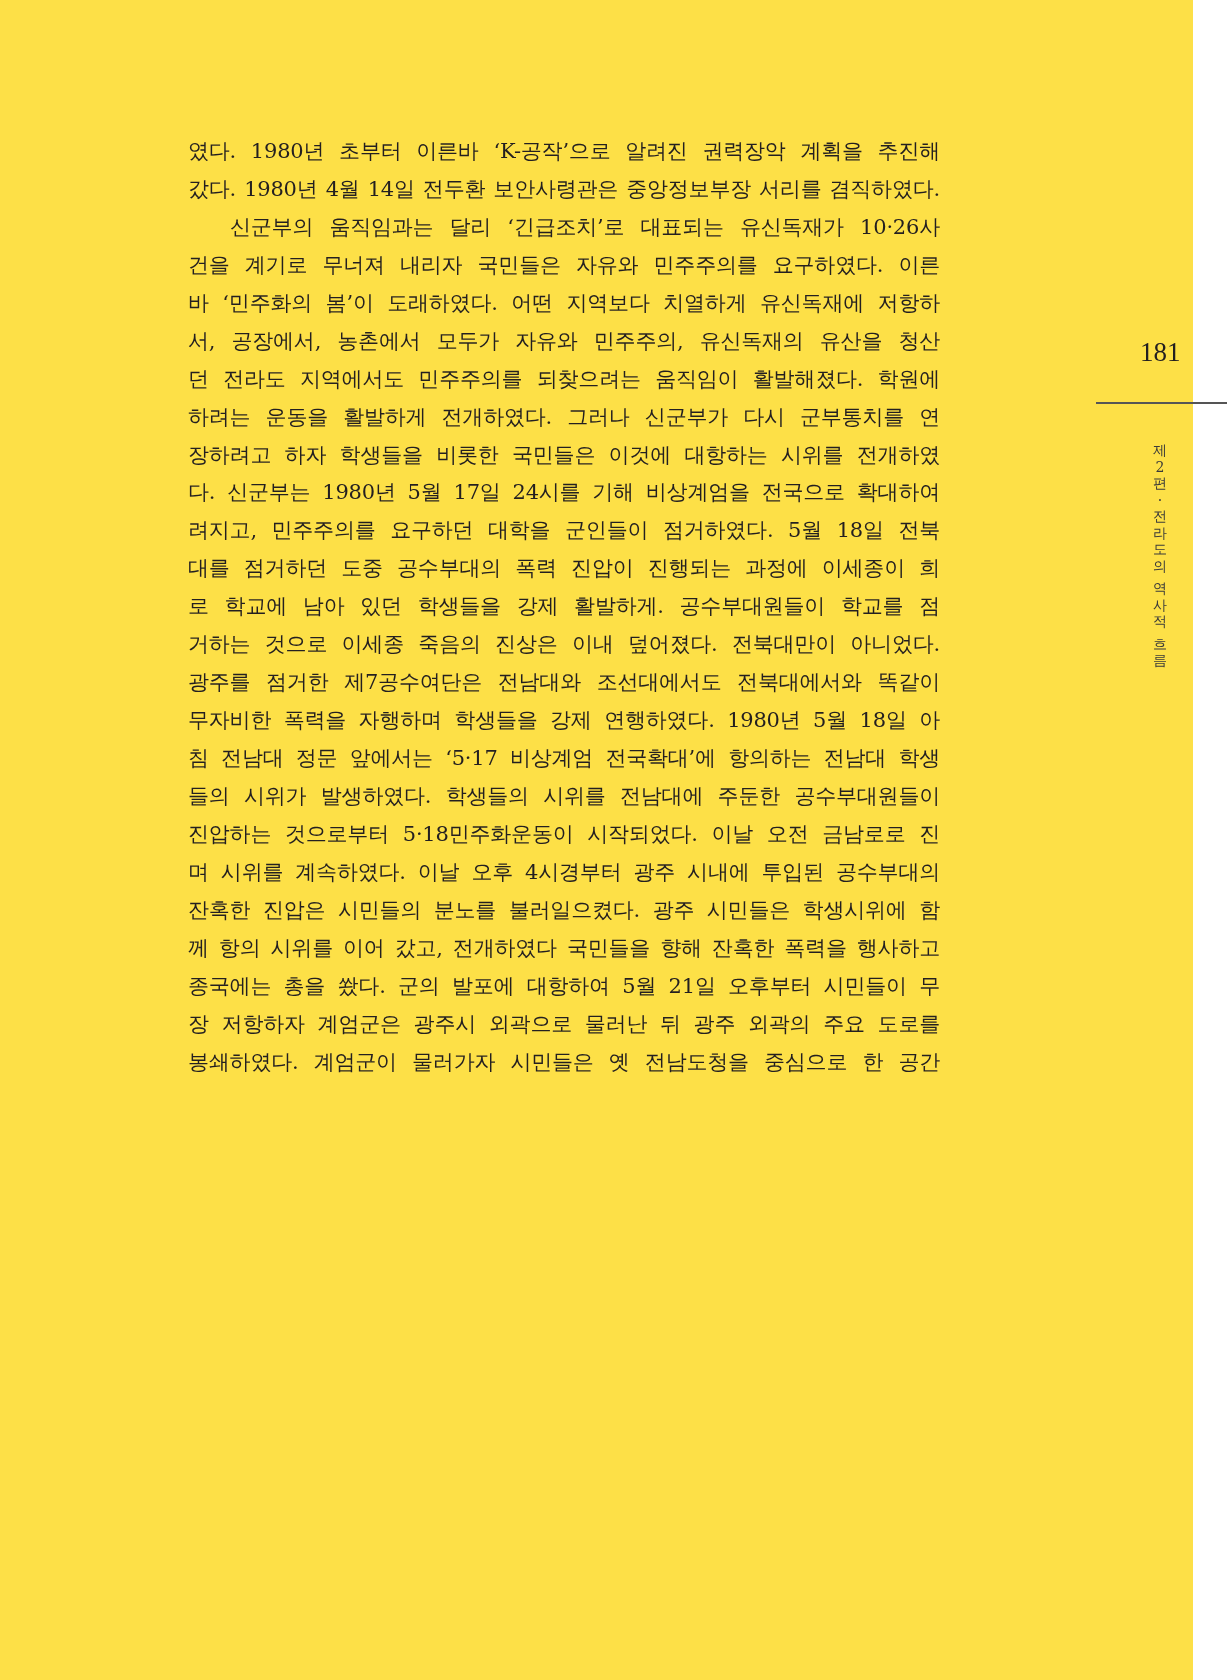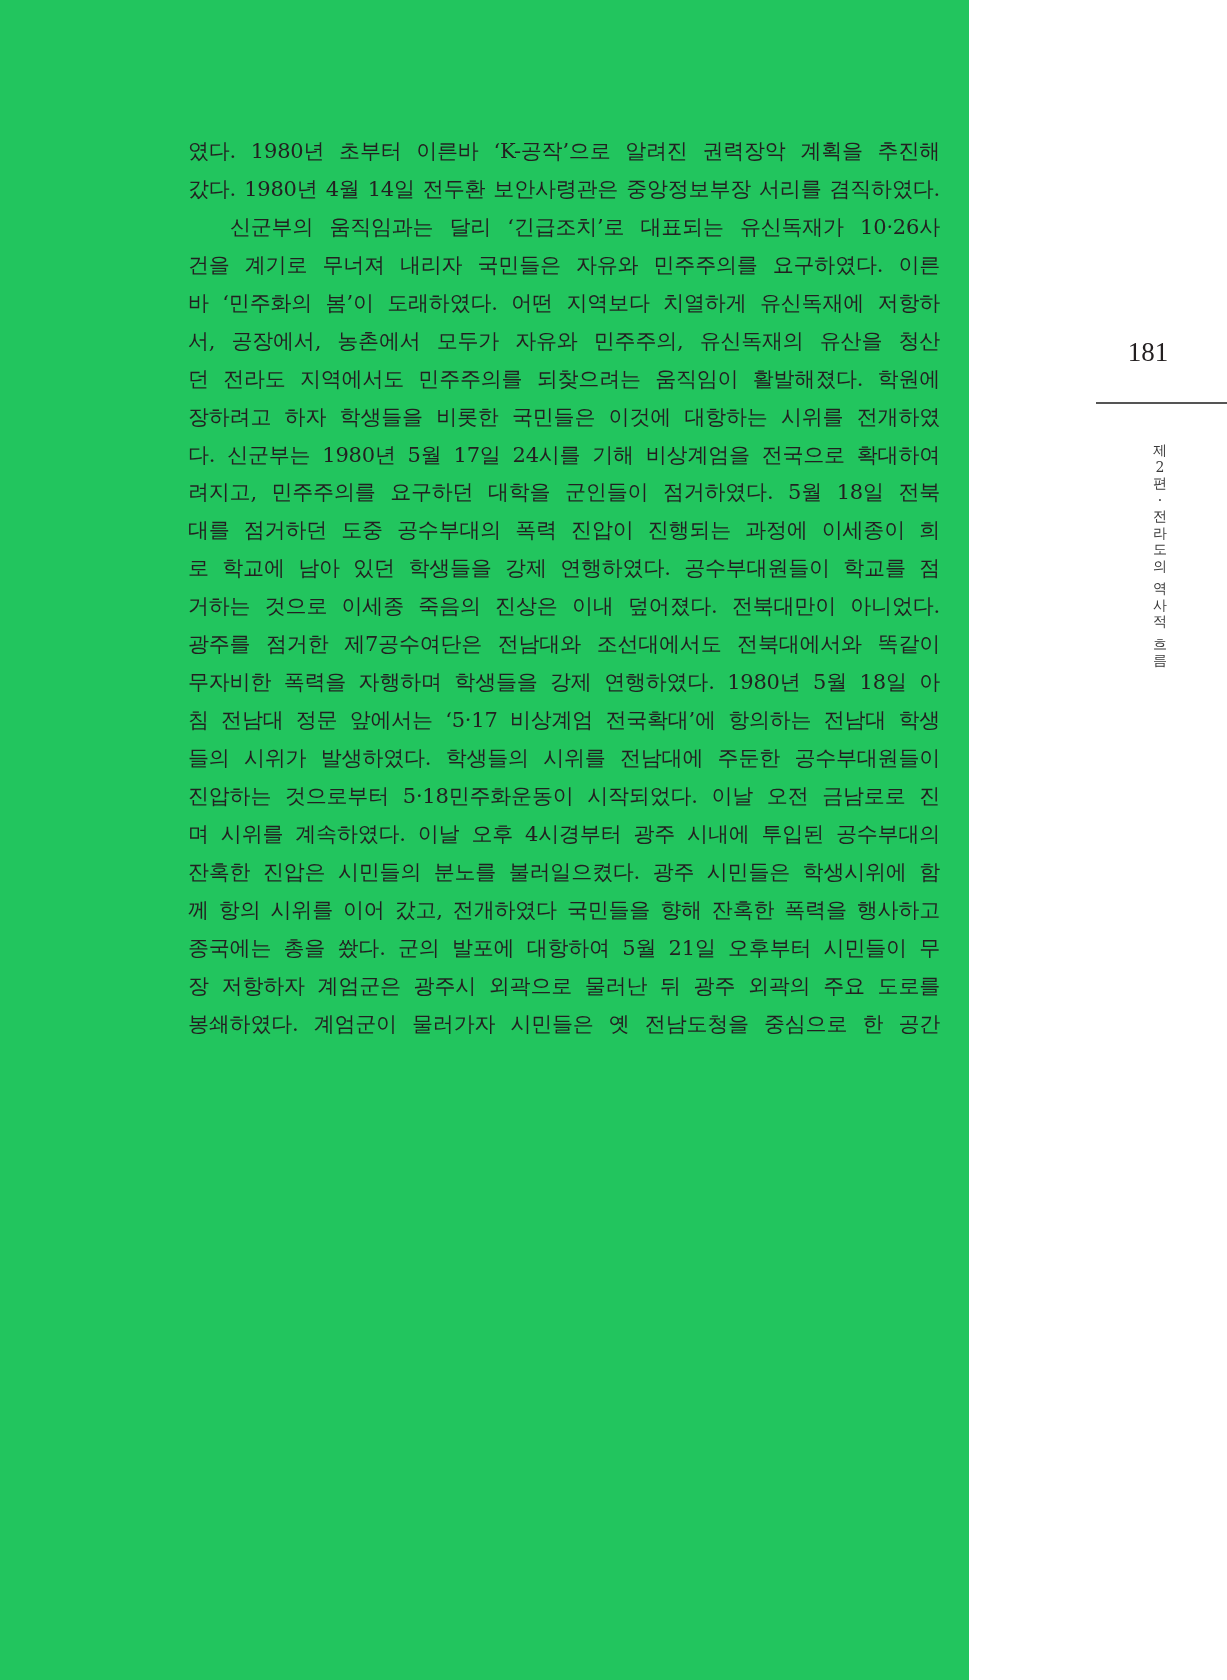--- a/index.html
+++ b/index.html
@@ -11,23 +11,23 @@
     width: 1227px;
     height: 1680px;
     position: relative;
     overflow: hidden;
     font-family: "DejaVu Serif", "Liberation Serif", serif;
     color: #231f20;
   }
   .page {
     position: absolute;
     left: 0; top: 0;
-    width: 969px;
+    width: 1193px;
     height: 1680px;
-    background: #22c55e;
+    background: #fde047;
   }
   .body-text {
     position: absolute;
     left: 188px;
     top: 133px;
     width: 752px;
   }
   .line {
     display: block;
     height: 37.94px;
@@ -39,24 +39,23 @@
     letter-spacing: -0.2px;
   }
   .line.last {
     text-align-last: justify;
   }
   .line.indent {
     padding-left: 42px;
   }
   .page-number {
     position: absolute;
-    left: 1106px;
+    left: 1140px;
     top: 337px;
     width: 84px;
-    text-align: center;
     font-family: "Liberation Serif", "DejaVu Serif", serif;
     font-size: 27px;
     color: #231f20;
     line-height: 30px;
   }
   .margin-rule {
     position: absolute;
     left: 1096px;
     top: 402px;
     width: 131px;
@@ -87,25 +86,26 @@
 <div class="page">
 
   <div class="body-text">
     <span class="line">였다. 1980년 초부터 이른바 ‘K-공작’으로 알려진 권력장악 계획을 추진해</span>
     <span class="line">갔다. 1980년 4월 14일 전두환 보안사령관은 중앙정보부장 서리를 겸직하였다.</span>
     <span class="line indent">신군부의 움직임과는 달리 ‘긴급조치’로 대표되는 유신독재가 10·26사</span>
     <span class="line">건을 계기로 무너져 내리자 국민들은 자유와 민주주의를 요구하였다. 이른</span>
     <span class="line">바 ‘민주화의 봄’이 도래하였다. 어떤 지역보다 치열하게 유신독재에 저항하</span>
     <span class="line">서, 공장에서, 농촌에서 모두가 자유와 민주주의, 유신독재의 유산을 청산</span>
     <span class="line">던 전라도 지역에서도 민주주의를 되찾으려는 움직임이 활발해졌다. 학원에</span>
+    <span class="line">하려는 운동을 활발하게 전개하였다. 그러나 신군부가 다시 군부통치를 연</span>
     <span class="line">장하려고 하자 학생들을 비롯한 국민들은 이것에 대항하는 시위를 전개하였</span>
     <span class="line">다. 신군부는 1980년 5월 17일 24시를 기해 비상계엄을 전국으로 확대하여</span>
     <span class="line">려지고, 민주주의를 요구하던 대학을 군인들이 점거하였다. 5월 18일 전북</span>
     <span class="line">대를 점거하던 도중 공수부대의 폭력 진압이 진행되는 과정에 이세종이 희</span>
-    <span class="line">로 학교에 남아 있던 학생들을 강제 연행하였다. 공수부대원들이 학교를 점</span>
+    <span class="line">로 학교에 남아 있던 학생들을 강제 활발하게. 공수부대원들이 학교를 점</span>
     <span class="line">거하는 것으로 이세종 죽음의 진상은 이내 덮어졌다. 전북대만이 아니었다.</span>
     <span class="line">광주를 점거한 제7공수여단은 전남대와 조선대에서도 전북대에서와 똑같이</span>
     <span class="line">무자비한 폭력을 자행하며 학생들을 강제 연행하였다. 1980년 5월 18일 아</span>
     <span class="line">침 전남대 정문 앞에서는 ‘5·17 비상계엄 전국확대’에 항의하는 전남대 학생</span>
     <span class="line">들의 시위가 발생하였다. 학생들의 시위를 전남대에 주둔한 공수부대원들이</span>
     <span class="line">진압하는 것으로부터 5·18민주화운동이 시작되었다. 이날 오전 금남로로 진</span>
     <span class="line">며 시위를 계속하였다. 이날 오후 4시경부터 광주 시내에 투입된 공수부대의</span>
     <span class="line">잔혹한 진압은 시민들의 분노를 불러일으켰다. 광주 시민들은 학생시위에 함</span>
     <span class="line">께 항의 시위를 이어 갔고, 전개하였다 국민들을 향해 잔혹한 폭력을 행사하고</span>
     <span class="line">종국에는 총을 쐈다. 군의 발포에 대항하여 5월 21일 오후부터 시민들이 무</span>

